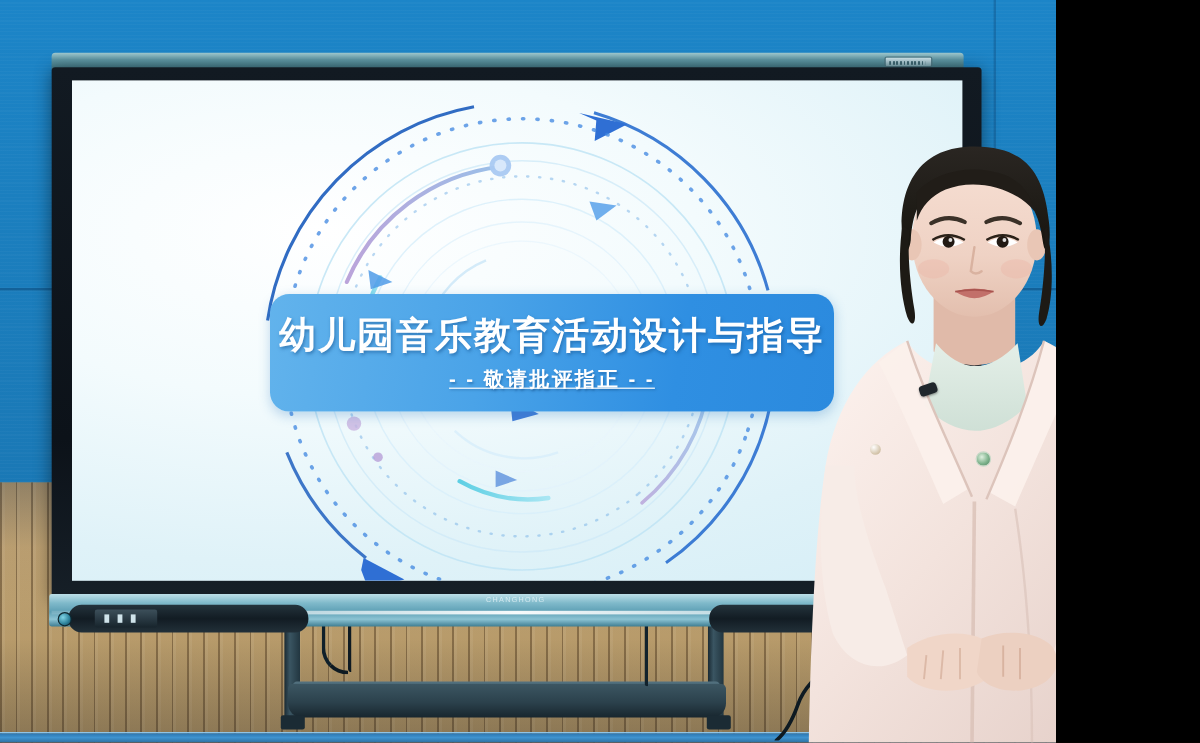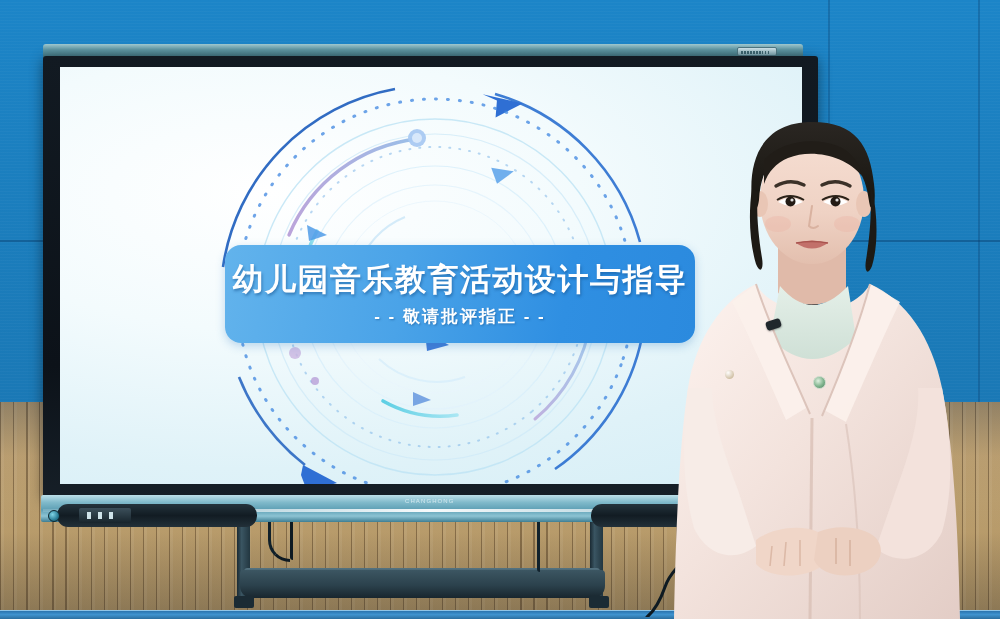--- a/index.html
+++ b/index.html
@@ -2,21 +2,21 @@
 <html><head>
 <meta charset="utf-8">
 <style>
   * { margin:0; padding:0; box-sizing:border-box; }
   html,body { background:#000; }
   body {
     width:1000px; height:619px;
     font-family:"Liberation Sans","DejaVu Sans",sans-serif;
     overflow:hidden;
   }
-  #stage { position:relative; width:1000px; height:619px; overflow:hidden; background:#c2410c; }
+  #stage { position:relative; width:880px; height:619px; overflow:hidden; background:#c2410c; }
 
   
   .wall-blue{
     position:absolute; left:0; top:0; width:1000px; height:414px;
     background:
       linear-gradient(180deg,#1c85c8 0%, #1b7fbf 40%, #1a78b5 100%);
   }
   .wall-blue:after{
     content:""; position:absolute; left:0; top:0; width:100%; height:100%;
     background:
@@ -121,21 +121,21 @@
   }
   .title-main{
     color:#fff; font-weight:bold; font-size:31px; letter-spacing:1.5px;
     text-shadow:1px 2px 3px rgba(20,80,140,.55);
     font-family:"Liberation Sans","DejaVu Sans",sans-serif;
     white-space:nowrap; line-height:1;
   }
   .title-sub{
     color:#fff; font-weight:bold; font-size:17px; letter-spacing:2px;
     margin-top:13px; text-shadow:1px 1px 2px rgba(20,80,140,.5);
-    white-space:nowrap; line-height:1;
+    white-space:nowrap; line-height:1;text-decoration:underline;
   }
 
   
   .bottom-bar{
     position:absolute; left:28px; top:468px; width:780px; height:27px;
     background:linear-gradient(180deg,#bcdfe8 0%, #7fb9ca 28%, #5d9fb4 55%, #8cc3d3 78%, #3f7e93 100%);
     border-radius:2px;
     transform:skewX(-0.35deg);
   }
   .bottom-bar-shine{

